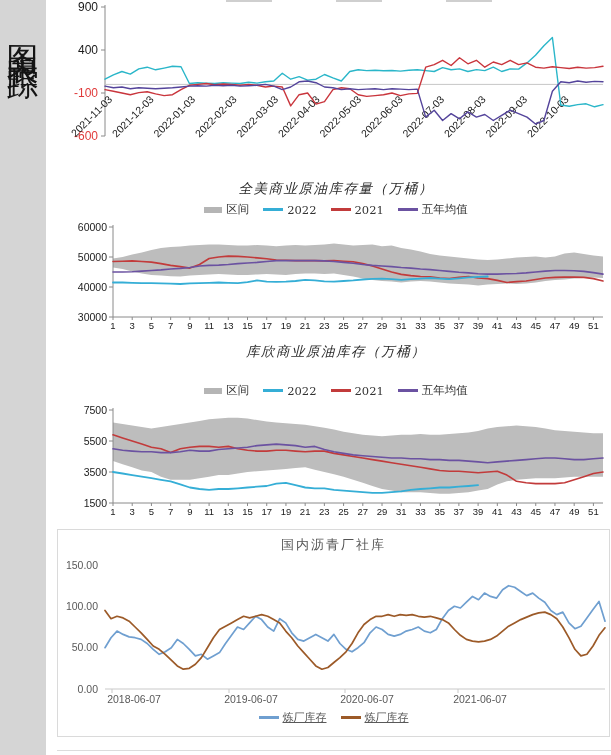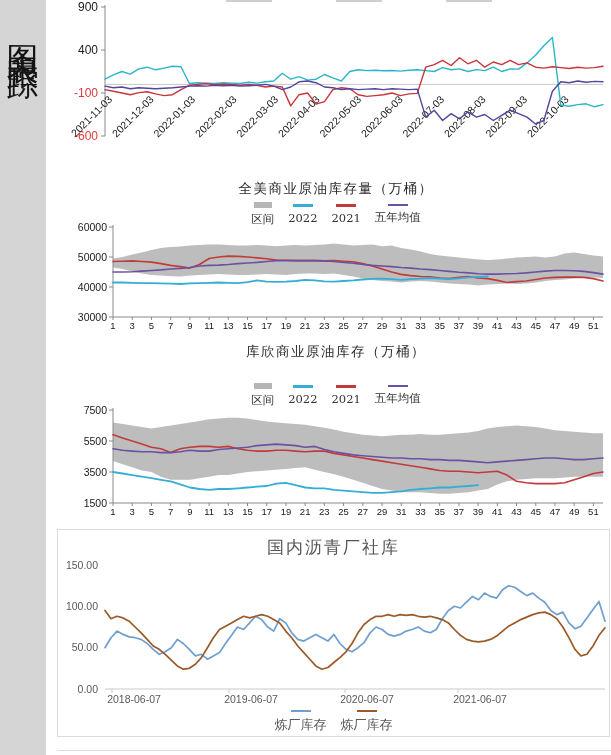--- a/index.html
+++ b/index.html
@@ -13,40 +13,40 @@
     writing-mode:vertical-rl;text-orientation:upright;
     font-family:"DejaVu Serif", serif;font-size:32px;letter-spacing:7px;color:#141414;
   }
   svg{position:absolute;display:block;}
   #chart-spread{left:46px;top:0;width:565px;height:175px;}
   #chart-us{left:46px;top:218px;width:565px;height:117px;}
   #chart-cushing{left:46px;top:398px;width:565px;height:122px;}
   #chart-asphalt{left:0;top:0;width:551px;height:206px;}
   .chart-title{
     position:absolute;text-align:center;font-family:"DejaVu Serif", serif;
-    color:#2b2b2b;font-size:13.5px;letter-spacing:1.5px;white-space:nowrap;
+    color:#2b2b2b;font-size:13.5px;letter-spacing:1.5px;white-space:nowrap;font-style:italic;
   }
   .t2{top:180px;left:106px;width:460px;}
   .t3{top:343px;left:106px;width:460px;}
   .legend{
     position:absolute;display:flex;justify-content:center;align-items:center;gap:14px;
     font-family:"DejaVu Serif", serif;font-size:11.5px;color:#333;white-space:nowrap;
   }
   .l2{top:202px;left:106px;width:460px;}
   .l3{top:383px;left:106px;width:460px;}
-  .lg-item{display:flex;align-items:center;gap:4px;flex-direction:column;}
+  .lg-item{display:flex;align-items:center;gap:4px;}
   .sw-band{width:18px;height:6px;display:inline-block;}
   .sw-line{width:20px;height:2.2px;display:inline-block;}
   .box{
     position:absolute;left:57px;top:529px;width:553px;height:208px;
     border:1px solid #dadada;background:#fff;box-sizing:border-box;
   }
-  .t4{position:absolute;top:6px;left:0;width:100%;font-size:17px;color:#555;text-align:center;
+  .t4{position:absolute;top:6px;left:0;width:100%;font-size:13px;color:#555;text-align:center;
       font-family:"DejaVu Serif", serif;letter-spacing:2px;}
-  .l4{position:absolute;top:180px;left:0;width:100%;color:#595959;font-size:13px;}
+  .l4{position:absolute;top:180px;left:0;width:100%;color:#595959;font-size:11px;text-decoration:underline;}
   .bottom-rule{position:absolute;left:57px;top:750px;width:554px;height:1px;background:#dcdcdc;}
 </style>
 </head>
 <body>
 
 <div class="sidebar">
   <div class="sidebar-title">图表跟踪</div>
 </div>
 
 <svg id="chart-spread" viewBox="0 0 565 175">

